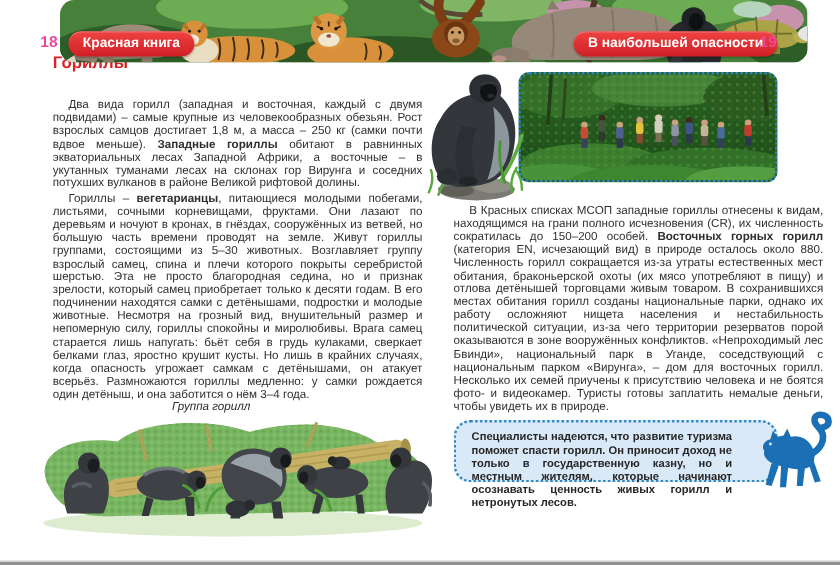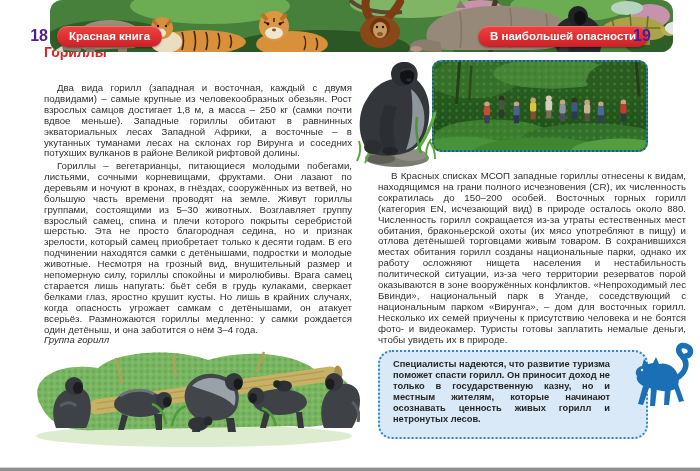--- a/index.html
+++ b/index.html
@@ -5,53 +5,53 @@
   * { margin:0; padding:0; box-sizing:border-box; }
   html,body { background:#ffffff; }
   .spread{ position:relative; width:700px; height:471px; background:#fff;
     font-family:"Liberation Sans", sans-serif; color:#2f2f2f; overflow:hidden; }
 
   
   .banner{ position:absolute; left:50px; top:0; width:623px; height:52px;
     border-radius:12px; overflow:hidden; z-index:1; box-shadow:inset 0 0 0 1px rgba(0,0,0,.10); }
   .banner svg{ display:block; width:100%; height:100%; }
 
-  .pagenum{ position:absolute; top:27px; font-size:16px; font-weight:bold; color:#4c1d95; z-index:6; }
+  .pagenum{ position:absolute; top:27px; font-size:13px; font-weight:bold; color:#ec4899; z-index:6; }
   .pagenum.left{ left:22px; width:26px; text-align:right; }
   .pagenum.right{ left:633px;text-align:center; }
   .badge{ position:absolute; top:26px; height:21px; line-height:21px; padding:0 12px;
     border-radius:11px; background:linear-gradient(#ef4340,#cf1f26); color:#fff;
     font-size:11.5px; font-weight:bold; white-space:nowrap; z-index:6;
     box-shadow:0 1px 2px rgba(0,0,0,.35), inset 0 1px 0 rgba(255,255,255,.25); }
   .badge.left{ left:57px; }
   .badge.right{ right:52px; }
 
   
   .article-title{ position:absolute; left:44px; top:44px; font-size:14px; font-weight:bold; color:#d8232a; }
   .para{ position:absolute; width:308px; font-size:9.7px; line-height:10.9px;
     text-align:justify; text-indent:13px; color:#2f2f2f; }
-  .para b{ font-weight:normal; }
+  .para b{ font-weight:bold; }
   #para1{ left:44px; top:83px; }
   #para2{ left:44px; top:161px; }
   #para3{ left:378px; top:171px; }
   .caption{ position:absolute; font-size:9.7px; font-style:italic; color:#2b2b2b; }
-  #caption-group{ left:44px; top:334px; width:264px; text-align:left; }
+  #caption-group{ left:44px; top:334px; width:264px; text-align:center; }
   #caption-tourists{ left:428px; top:156px; width:224px; text-align:center; }
 
   .illustration{ position:absolute; left:26px; top:346px; width:334px; height:104px; }
   .illustration svg{ display:block; width:100%; height:100%; }
 
   
   .tourists{ position:absolute; left:432px; top:60px; width:216px; height:92px;
     border:2px dotted #2f86c6; border-radius:9px; overflow:hidden; background:#2a6323; z-index:2; }
   .tourists svg{ display:block; width:100%; height:100%; }
   .gorilla-photo{ position:absolute; left:351px; top:55px; width:88px; height:113px; z-index:3; }
   .gorilla-photo svg{ display:block; width:100%; height:100%; }
 
-  .infobox{ position:absolute; left:378px; top:350px; width:270px; height:89px;
+  .infobox{ position:absolute; left:378px; top:350px; width:270px; height:52px;
     border:2px dotted #2f86c6; border-radius:14px; background:#d9e9f7;
     padding:7px 36px 0 13px; font-size:9.3px; line-height:11px; font-weight:bold;
     color:#262626; text-align:justify; z-index:2; }
   .cat{ position:absolute; left:631px; top:342px; width:68px; height:76px; z-index:4; }
   .cat svg{ display:block; width:100%; height:100%; }
 
   .book-edge{ position:absolute; left:0; bottom:0; width:700px; height:3px; background:#8f8f8f; }
   .book-edge::before{ content:""; position:absolute; top:-1px; left:0; width:100%; height:1px; background:#d2d2d2; }
 </style>
 </head>

